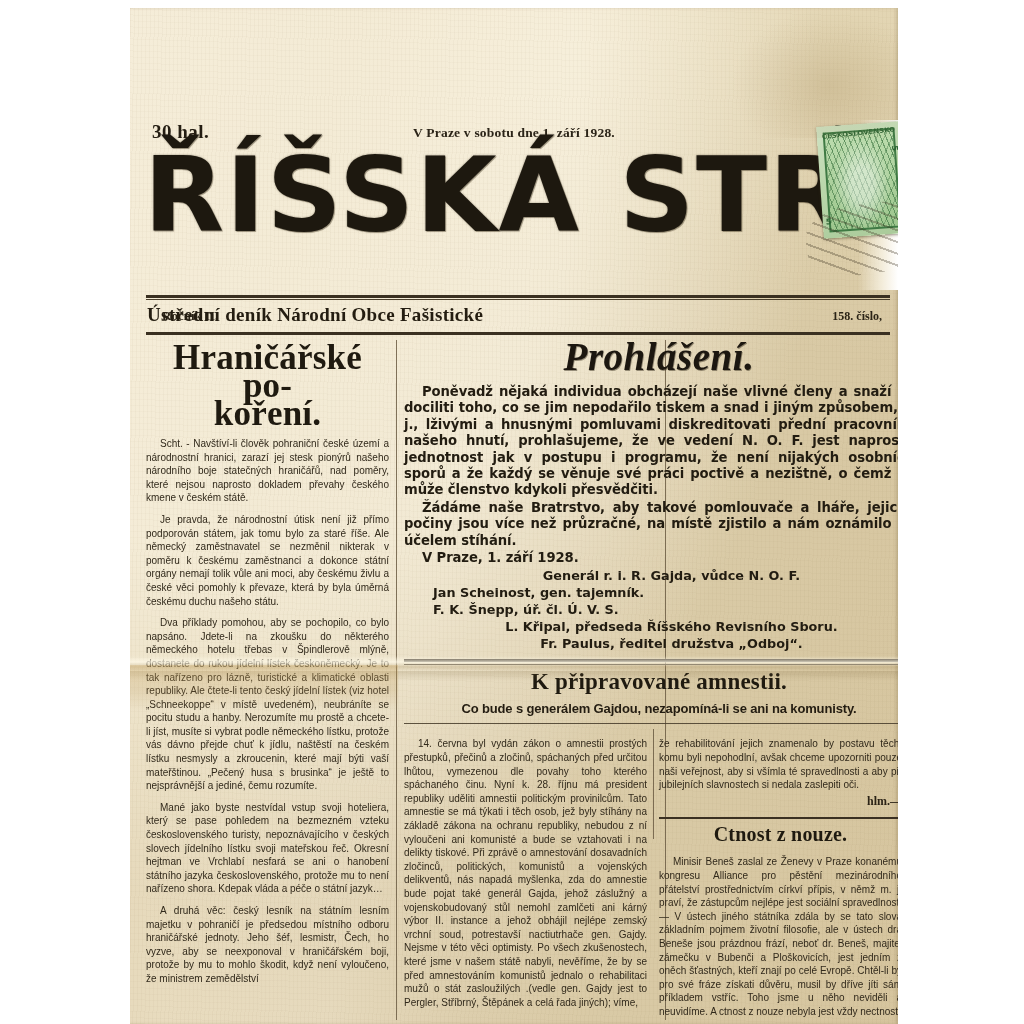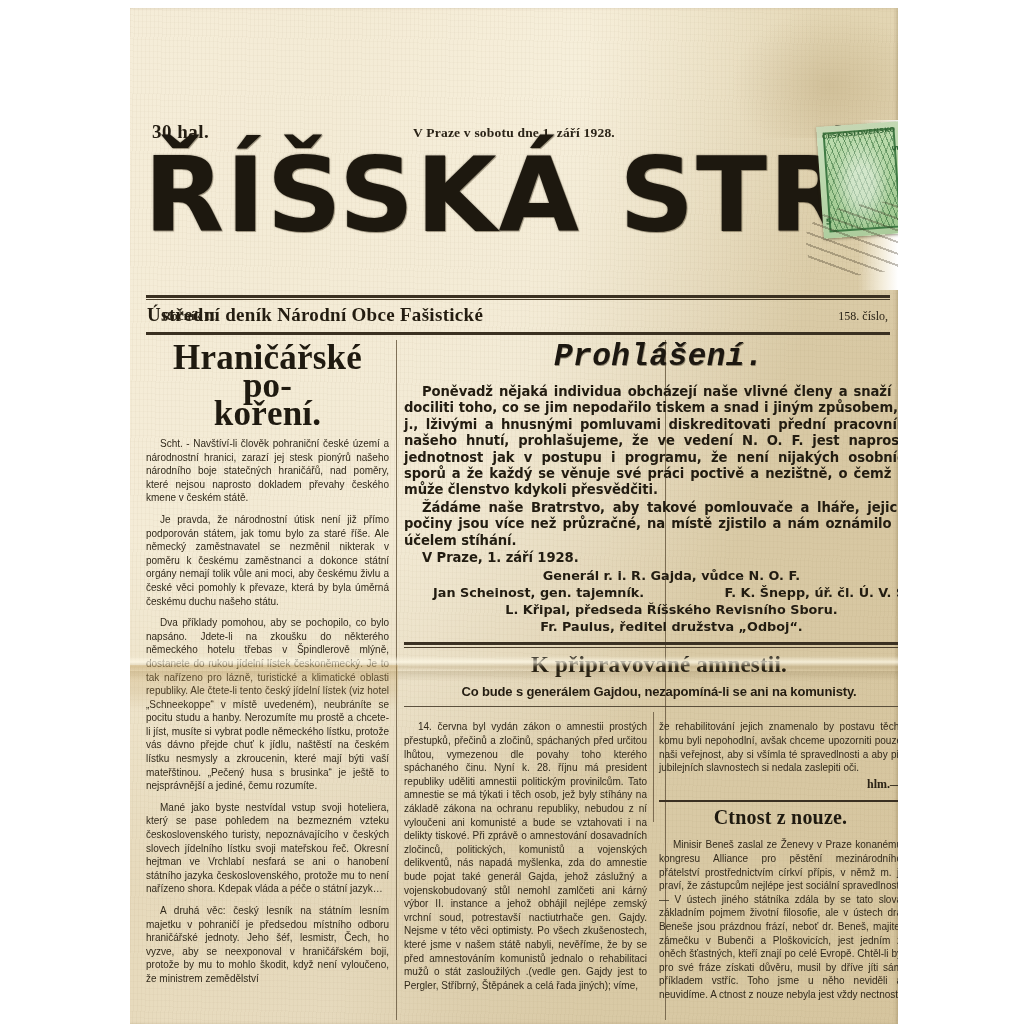--- a/index.html
+++ b/index.html
@@ -54,54 +54,54 @@
   }
 
   
   #subbar{position:absolute;left:16px;right:8px;top:287px;height:40px;}
   #subbar .rule-top{position:absolute;top:0;left:0;right:0;height:3px;background:#3a3021;}
   #subbar .rule-top:after{content:"";position:absolute;top:4px;left:0;right:0;height:1px;background:#4a3f2c;}
   #subbar .rule-bot{position:absolute;bottom:0;left:0;right:0;height:3px;background:#3a3021;}
   #volume{position:absolute;left:16px;top:13px;font-weight:bold;font-size:13px;color:#2a2316;}
   #subtitle{position:absolute;left:1px;right:0;top:9px;font-weight:bold;
             font-size:19px;color:#241d11;letter-spacing:.3px;}
-  #issue{position:absolute;right:2px;top:14px;font-weight:normal;font-size:12px;color:#2a2316;}
+  #issue{position:absolute;right:8px;top:14px;font-weight:bold;font-size:12px;color:#2a2316;}
 
   
   #cols{position:absolute;left:16px;right:8px;top:332px;bottom:4px;}
   .vrule{position:absolute;top:0;bottom:0;width:1px;background:#6b5c43;opacity:.85;}
   #vr1{left:250px;} #vr2{left:519px;}
 
   .col{position:absolute;top:0;bottom:0;}
   #colA{left:0;width:243px;}
   #colB{left:258px;width:510px;}
 
   .hl-serif{font-family:"Liberation Serif",serif;font-weight:bold;color:#1f1a10;
             text-align:center;letter-spacing:.2px;}
   h1.deck{font-size:35px;line-height:28px;margin:4px 0 9px;}
   h2.deck{font-size:23px;line-height:25px;margin:2px 0 7px;}
 
   
-  #prohl-head{font-family:Liberation Mono, monospace;font-style:italic;font-weight:bold;
-    font-size:31px;line-height:34px;text-align:center;color:#1c1710;
+  #prohl-head{font-family:Liberation Serif, serif;font-style:italic;font-weight:bold;
+    font-size:39px;line-height:34px;text-align:center;color:#1c1710;
     letter-spacing:.5px;margin:0 0 10px;text-shadow:.6px .6px 0 rgba(45,36,20,.45);}
 
   p.body{margin:8px 0 2px;font-size:10px;line-height:13.6px;text-align:justify;
          text-indent:14px;color:#31291b;font-family:Liberation Sans, sans-serif;
          -webkit-hyphens:auto;hyphens:auto;}
   p.body.noind{text-indent:0;}
 
   
   p.decl{margin:0 0 1px;font-family:"DejaVu Sans",sans-serif;font-weight:bold;
          font-size:13.2px;line-height:16.4px;text-align:justify;color:#221c11;
          text-indent:18px;letter-spacing:-.1px;}
   .sig{font-family:"DejaVu Sans",sans-serif;font-weight:bold;font-size:12.8px;
        line-height:17px;color:#221c11;margin-left:25px;}
   .sig.c{text-align:center;}
-  .sig.row{display:flex;justify-content:space-between;padding:0 4px;}
+  .sig.row{display:flex;justify-content:space-between;padding:0 4px;flex-direction:column;}
 
   .hr-thin{height:1px;background:#4d4130;margin:7px 0 5px;opacity:.9;}
   .hr-thick{height:2.5px;background:#3a3022;margin:8px 0 3px;}
   .hr-dbl{height:3px;background:#3a3022;margin:7px 0;position:relative;}
   .hr-dbl:after{content:"";position:absolute;top:5px;left:0;right:0;height:1px;background:#4a3e2c;}
 
   .subdeck{font-family:Liberation Sans, sans-serif;font-weight:bold;font-size:13px;
            text-align:center;color:#231c11;margin:0 0 6px;letter-spacing:-.15px;}
 
   

